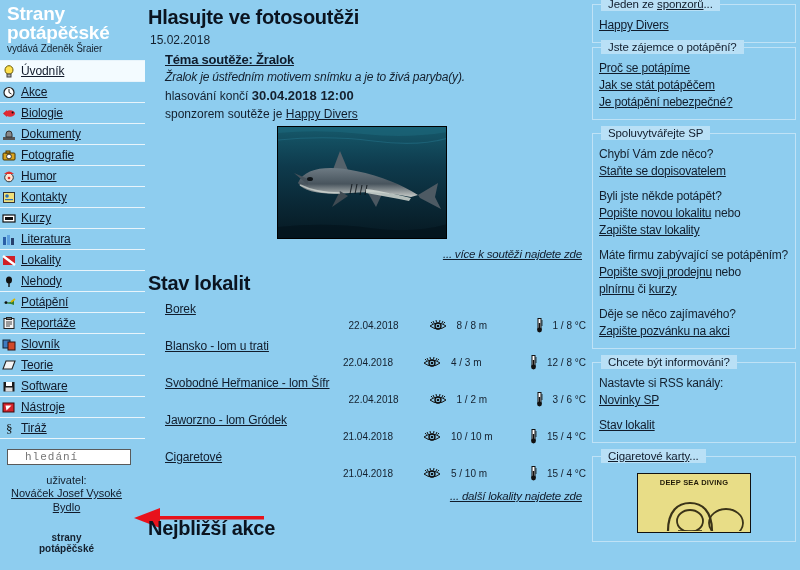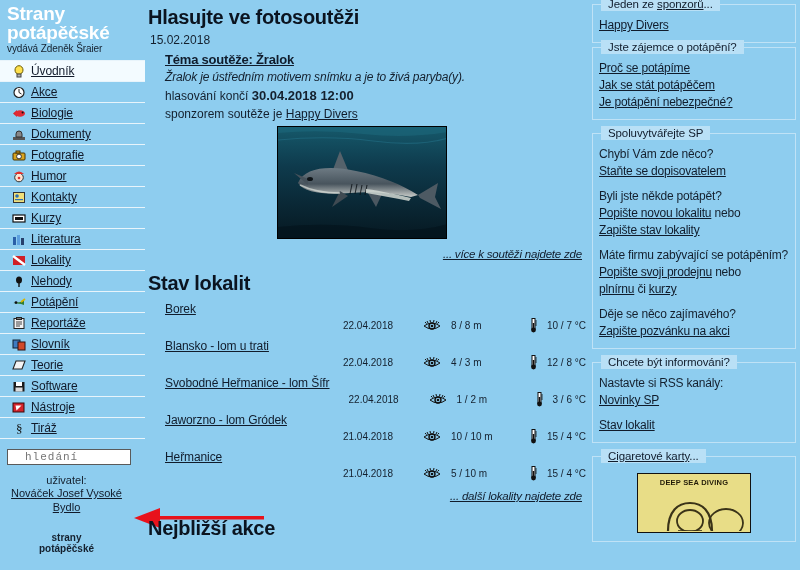--- a/index.html
+++ b/index.html
@@ -41,21 +41,21 @@
     letter-spacing: -0.1px;
   }
   #menu {
     margin-top: 6px;
     border-top: 1px solid #e8f4fb;
   }
   .mi {
     display: flex;
     align-items: center;
     height: 21px;
-    padding-left: 12px;
+    padding-left: 2px;
     border-bottom: 1px solid #e8f4fb;
     background: #8ecdef;
     text-decoration: none;
   }
   .mi.active { background: #f3fbff; }
   .mi .ic {
     width: 15px; height: 14px;
     margin-right: 4px;
     flex: 0 0 15px;
     position: relative;
@@ -493,21 +493,21 @@
             </span>
             <span class="lvis">8 / 8 m</span>
             <span class="therm">
               <svg width="9" height="15" viewBox="0 0 9 15">
                 <rect x="3" y="0.5" width="3" height="11" fill="#fff" stroke="#111" stroke-width="1"></rect>
                 <circle cx="4.5" cy="12" r="2.4" fill="#111"></circle>
                 <rect x="3.7" y="5" width="1.6" height="7" fill="#111"></rect>
                 <path d="M6,3 H8 M6,5 H8 M6,7 H8" stroke="#111" stroke-width="0.8"></path>
               </svg>
             </span>
-            <span class="ltemp">10 / 7 °C</span>
+            <span class="ltemp">1 / 8 °C</span>
           </div></div>
         <div class="loc"><a class="lname" href="#">Blansko - lom u trati</a><div class="lrow">
             <span class="ldate">22.04.2018</span>
             <span class="eye">
               <svg width="22" height="13" viewBox="0 0 22 13">
                 <g stroke="#111" stroke-width="1" fill="none">
                   <path d="M3,7 Q11,1 19,7 Q11,13 3,7 Z"></path>
                   <path d="M6,2 L7,4 M9,1 L9.5,3.3 M13,1 L12.5,3.3 M16,2 L15,4 M4,3 L5.5,4.6 M18,3 L16.5,4.6"></path>
                 </g>
                 <circle cx="11" cy="7" r="3" fill="none" stroke="#111" stroke-width="1.4"></circle>
@@ -564,21 +564,21 @@
             <span class="therm">
               <svg width="9" height="15" viewBox="0 0 9 15">
                 <rect x="3" y="0.5" width="3" height="11" fill="#fff" stroke="#111" stroke-width="1"></rect>
                 <circle cx="4.5" cy="12" r="2.4" fill="#111"></circle>
                 <rect x="3.7" y="5" width="1.6" height="7" fill="#111"></rect>
                 <path d="M6,3 H8 M6,5 H8 M6,7 H8" stroke="#111" stroke-width="0.8"></path>
               </svg>
             </span>
             <span class="ltemp">15 / 4 °C</span>
           </div></div>
-        <div class="loc"><a class="lname" href="#">Heřmanice</a><div class="lrow">
+        <div class="loc"><a class="lname" href="#">Cigaretové</a><div class="lrow">
             <span class="ldate">21.04.2018</span>
             <span class="eye">
               <svg width="22" height="13" viewBox="0 0 22 13">
                 <g stroke="#111" stroke-width="1" fill="none">
                   <path d="M3,7 Q11,1 19,7 Q11,13 3,7 Z"></path>
                   <path d="M6,2 L7,4 M9,1 L9.5,3.3 M13,1 L12.5,3.3 M16,2 L15,4 M4,3 L5.5,4.6 M18,3 L16.5,4.6"></path>
                 </g>
                 <circle cx="11" cy="7" r="3" fill="none" stroke="#111" stroke-width="1.4"></circle>
                 <circle cx="11" cy="7" r="1.3" fill="#111"></circle>
               </svg>

